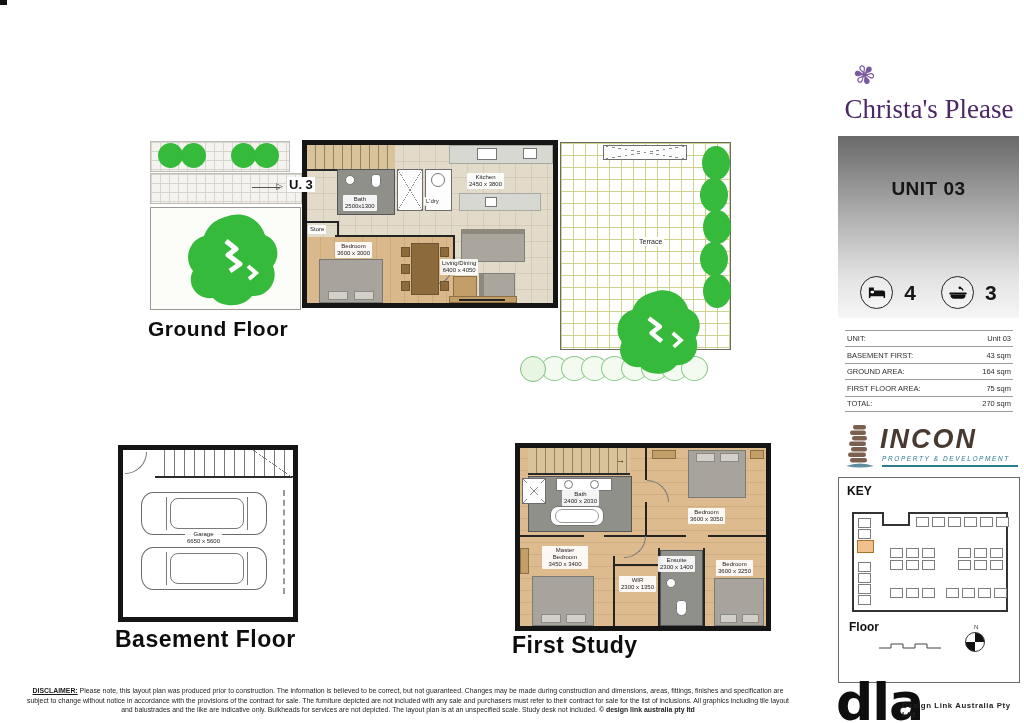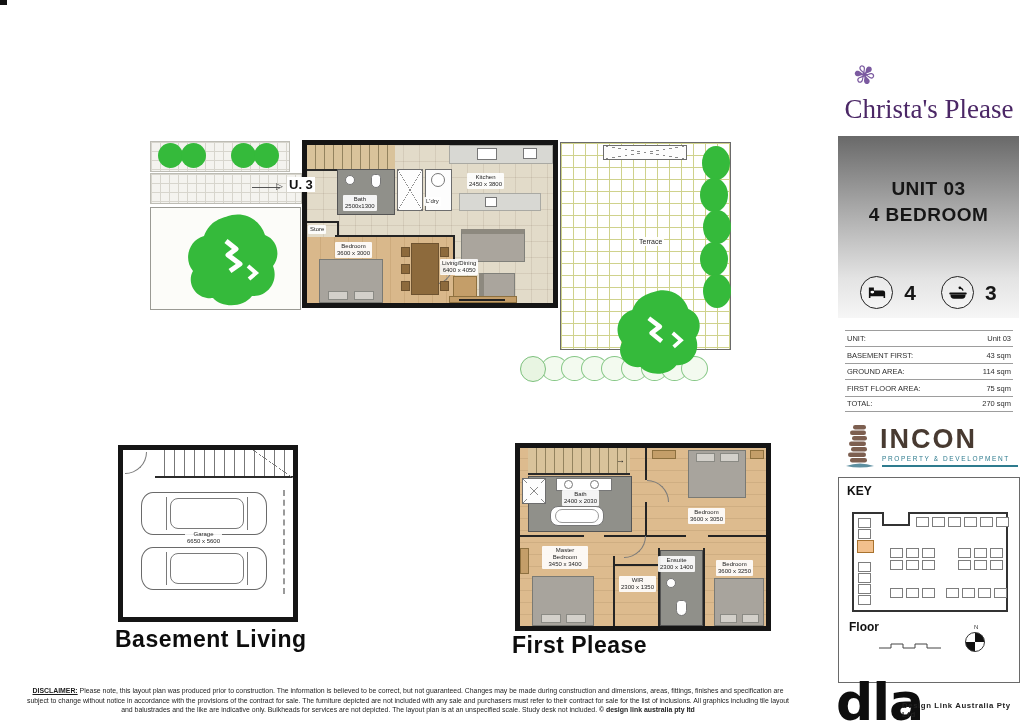--- a/index.html
+++ b/index.html
@@ -174,20 +174,21 @@
     <div class="bush"></div>
       <div class="bush"></div>
       <div class="bush"></div>
       <div class="bush"></div>
       <div class="bush"></div>
       <div class="bush"></div>
       <div class="bush"></div>
       <div class="bush"></div>
   </div>
   <div class="tree-s" style="left:520px;top:356px;width:26px;height:26px;background:#e8f5e2;border:1px solid #7cc07c;"></div>
+  <div class="floor-title" style="left:148px;top:317px;font-size:21px;">Ground Floor</div>
 
   <div class="unitbox" style="left:118px;top:445px;width:180px;height:177px;background:#fff;">
     <div class="stairs abs" style="left:32px;top:0;width:138px;height:28px;background:repeating-linear-gradient(90deg,#fff 0 9px,#777 9px 10px);"></div>
     <div class="abs" style="left:130px;top:0;width:40px;height:28px;background:linear-gradient(to top right, transparent 49.4%, #777 49.4% 50.6%, transparent 50.6%);z-index:4;"></div>
     <div class="arc" style="left:2px;top:2px;width:22px;height:22px;border-width:0 1px 1px 0;border-radius:0 0 100% 0;"></div>
     <div class="car" style="left:18px;top:42px;width:126px;height:43px;">
       <div class="cab"></div>
       <div class="ln" style="left:24px;"></div>
       <div class="ln" style="right:18px;"></div>
     </div>
@@ -195,21 +196,21 @@
       <div class="cab"></div>
       <div class="ln" style="left:24px;"></div>
       <div class="ln" style="right:18px;"></div>
     </div>
     <div class="rl" style="left:62px;top:80px;">
       <span class="nm">Garage</span>
       <span class="dm">6650 x 5600</span>
     </div>
     <div class="abs" style="left:160px;top:40px;width:0;height:104px;border-left:2px dashed #9a9a9a;z-index:4;"></div>
   </div>
-  <div class="floor-title" style="left:115px;top:626px;font-size:23px;">Basement Living</div>
+  <div class="floor-title" style="left:115px;top:626px;font-size:23px;">Basement Floor</div>
 
   <div class="unitbox woodh" style="left:515px;top:443px;width:256px;height:188px;">
 
     <div class="stairs abs" style="left:8px;top:0;width:102px;height:27px;"></div>
     <div class="abs" style="left:96px;top:7px;font-size:9px;color:#222;z-index:5;">→</div>
 
     <div class="graybath abs" style="left:8px;top:28px;width:104px;height:56px;border:1px solid #555;"></div>
     <div class="xbox" style="left:2px;top:30px;width:24px;height:26px;"></div>
     <div class="fixt" style="left:36px;top:30px;width:56px;height:13px;"></div>
     <div class="fixt" style="left:44px;top:32px;width:9px;height:9px;border-radius:50%;"></div>
@@ -269,30 +270,29 @@
 
     <div class="rl" style="left:196px;top:112px;">
       <span class="nm">Bedroom</span>
       <span class="dm">3600 x 3250</span>
     </div>
     <div class="bed" style="left:194px;top:130px;width:50px;height:48px;">
       <div class="plw" style="left:5px;bottom:2px;width:17px;height:9px;"></div>
       <div class="plw" style="left:27px;bottom:2px;width:17px;height:9px;"></div>
     </div>
   </div>
-  <div class="floor-title" style="left:512px;top:632px;font-size:23px;">First Please</div>
+  <div class="floor-title" style="left:512px;top:632px;font-size:23px;">First Study</div>
 
   <div class="abs" style="left:836px;top:8px;width:186px;height:122px;">
     <div class="abs" style="left:18px;top:52px;font-size:26px;color:#7b5aa0;transform:rotate(-20deg);">✾</div>
     <div class="abs brand-name" style="left:0;top:86px;width:186px;text-align:center;font-size:27px;">Christa's Please</div>
   </div>
 
   <div class="unit-panel" style="left:838px;top:136px;width:181px;height:182px;">
     <div class="unit-title" style="top:42px;">UNIT 03</div>
-    <div class="unit-title" style="top:68px;">4 BEDROOM</div>
     <div class="abs" style="left:0;top:140px;width:100%;display:flex;justify-content:center;align-items:center;gap:11px;">
       <div class="cnt-circle">
         <svg width="20" height="14" viewBox="0 0 32 20">
             <path fill="#111" d="M3 1v17h2.5v-3h21v3H29v-8.5a3.5 3.5 0 0 0-3.5-3.5H11V1H3z"></path>
             <ellipse cx="8.5" cy="8.5" rx="3" ry="2.2" fill="#fff"></ellipse>
           </svg>
       </div>
       <span class="cnt-num">4</span>
       <div class="cnt-circle" style="margin-left:14px;">
         <svg width="20" height="17" viewBox="0 0 32 26">
@@ -310,33 +310,33 @@
     <div class="tbl-row">
       <span>UNIT:</span>
       <span>Unit 03</span>
     </div>
     <div class="tbl-row">
       <span>BASEMENT FIRST:</span>
       <span>43 sqm</span>
     </div>
     <div class="tbl-row">
       <span>GROUND AREA:</span>
-      <span>114 sqm</span>
+      <span>164 sqm</span>
     </div>
     <div class="tbl-row">
       <span>FIRST FLOOR AREA:</span>
       <span>75 sqm</span>
     </div>
     <div class="tbl-row">
       <span>TOTAL:</span>
       <span>270 sqm</span>
     </div>
   </div>
 
-  <div class="abs" style="left:846px;top:424px;width:172px;height:50px;">
+  <div class="abs" style="left:846px;top:424px;width:172px;height:50px;font-style:italic;">
     <svg class="abs" style="left:0;top:0;" width="28" height="46" viewBox="0 0 28 46">
       <g fill="#7d5f50">
         <rect x="7" y="1" width="13" height="4.5" rx="2.2"></rect>
         <rect x="4" y="6.5" width="16" height="4.5" rx="2.2"></rect>
         <rect x="6" y="12" width="15" height="4.5" rx="2.2"></rect>
         <rect x="3" y="17.5" width="17" height="4.5" rx="2.2"></rect>
         <rect x="5" y="23" width="16" height="4.5" rx="2.2"></rect>
         <rect x="2" y="28.5" width="18" height="4.5" rx="2.2"></rect>
         <rect x="4" y="34" width="17" height="4.5" rx="2.2"></rect>
       </g>

